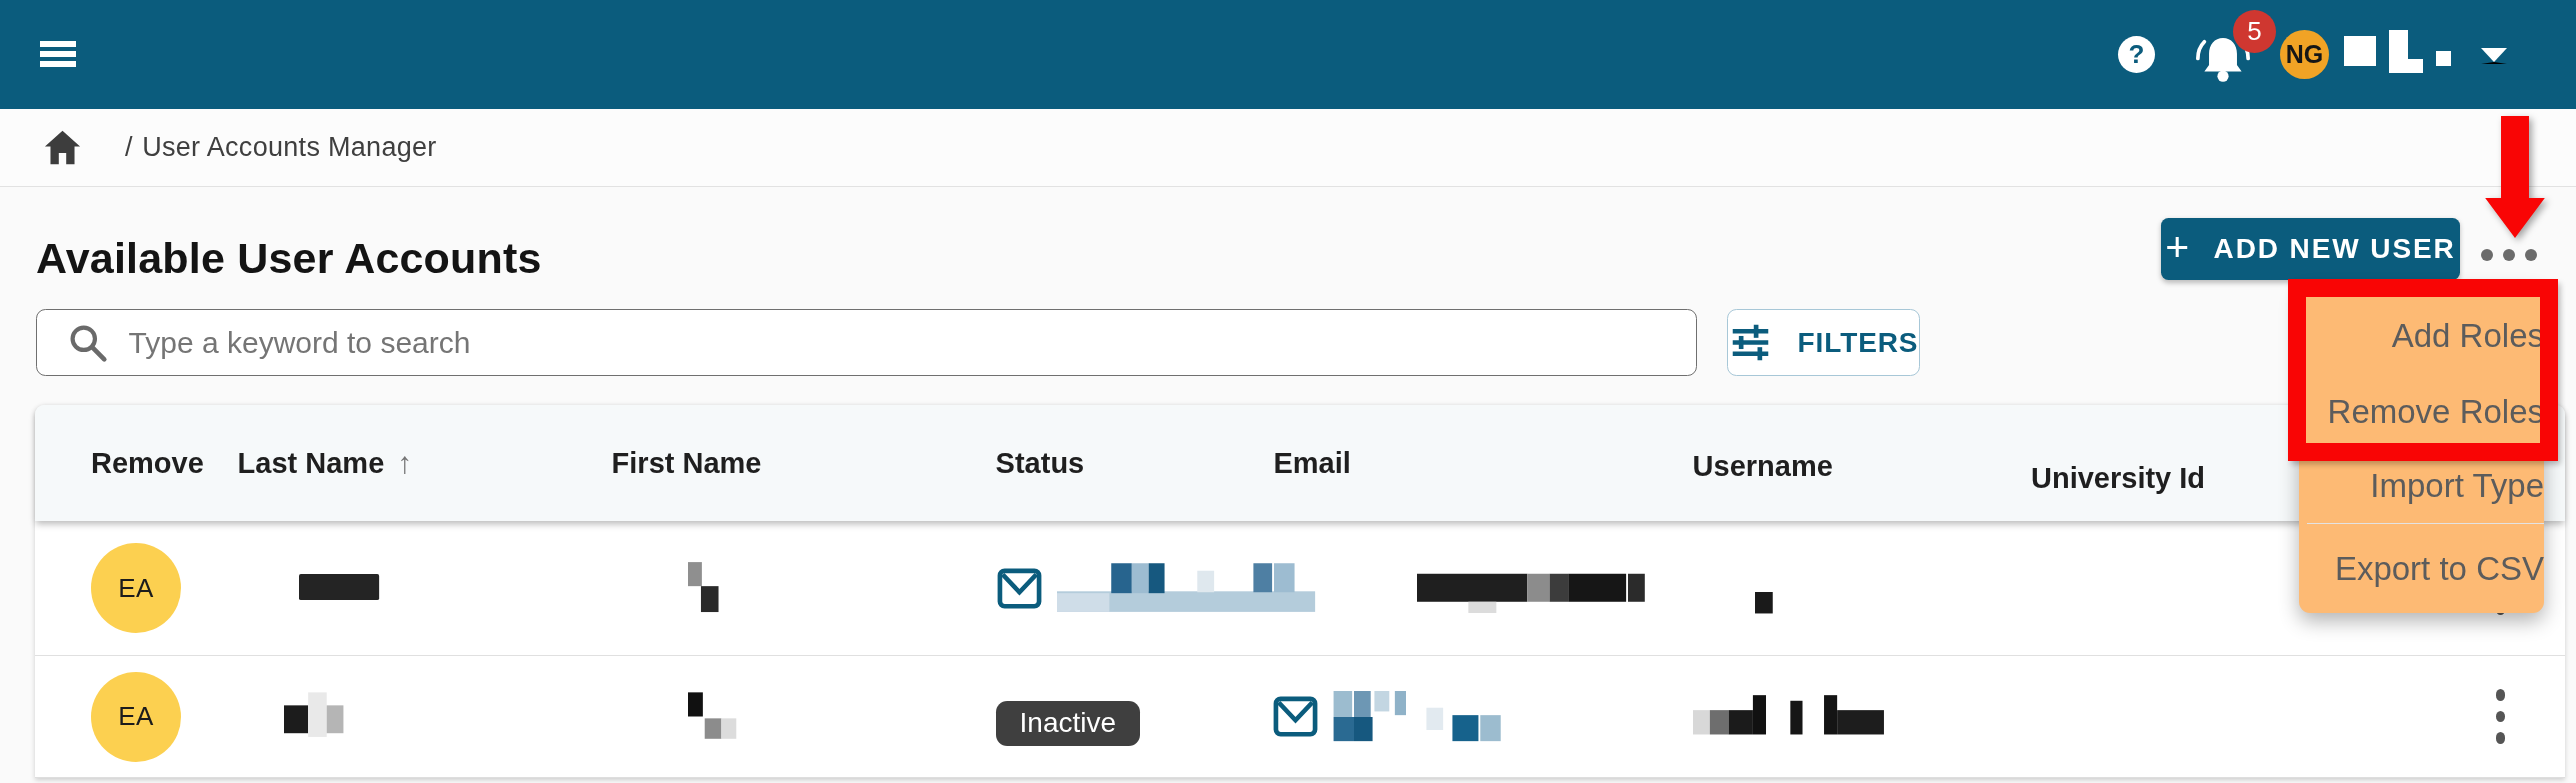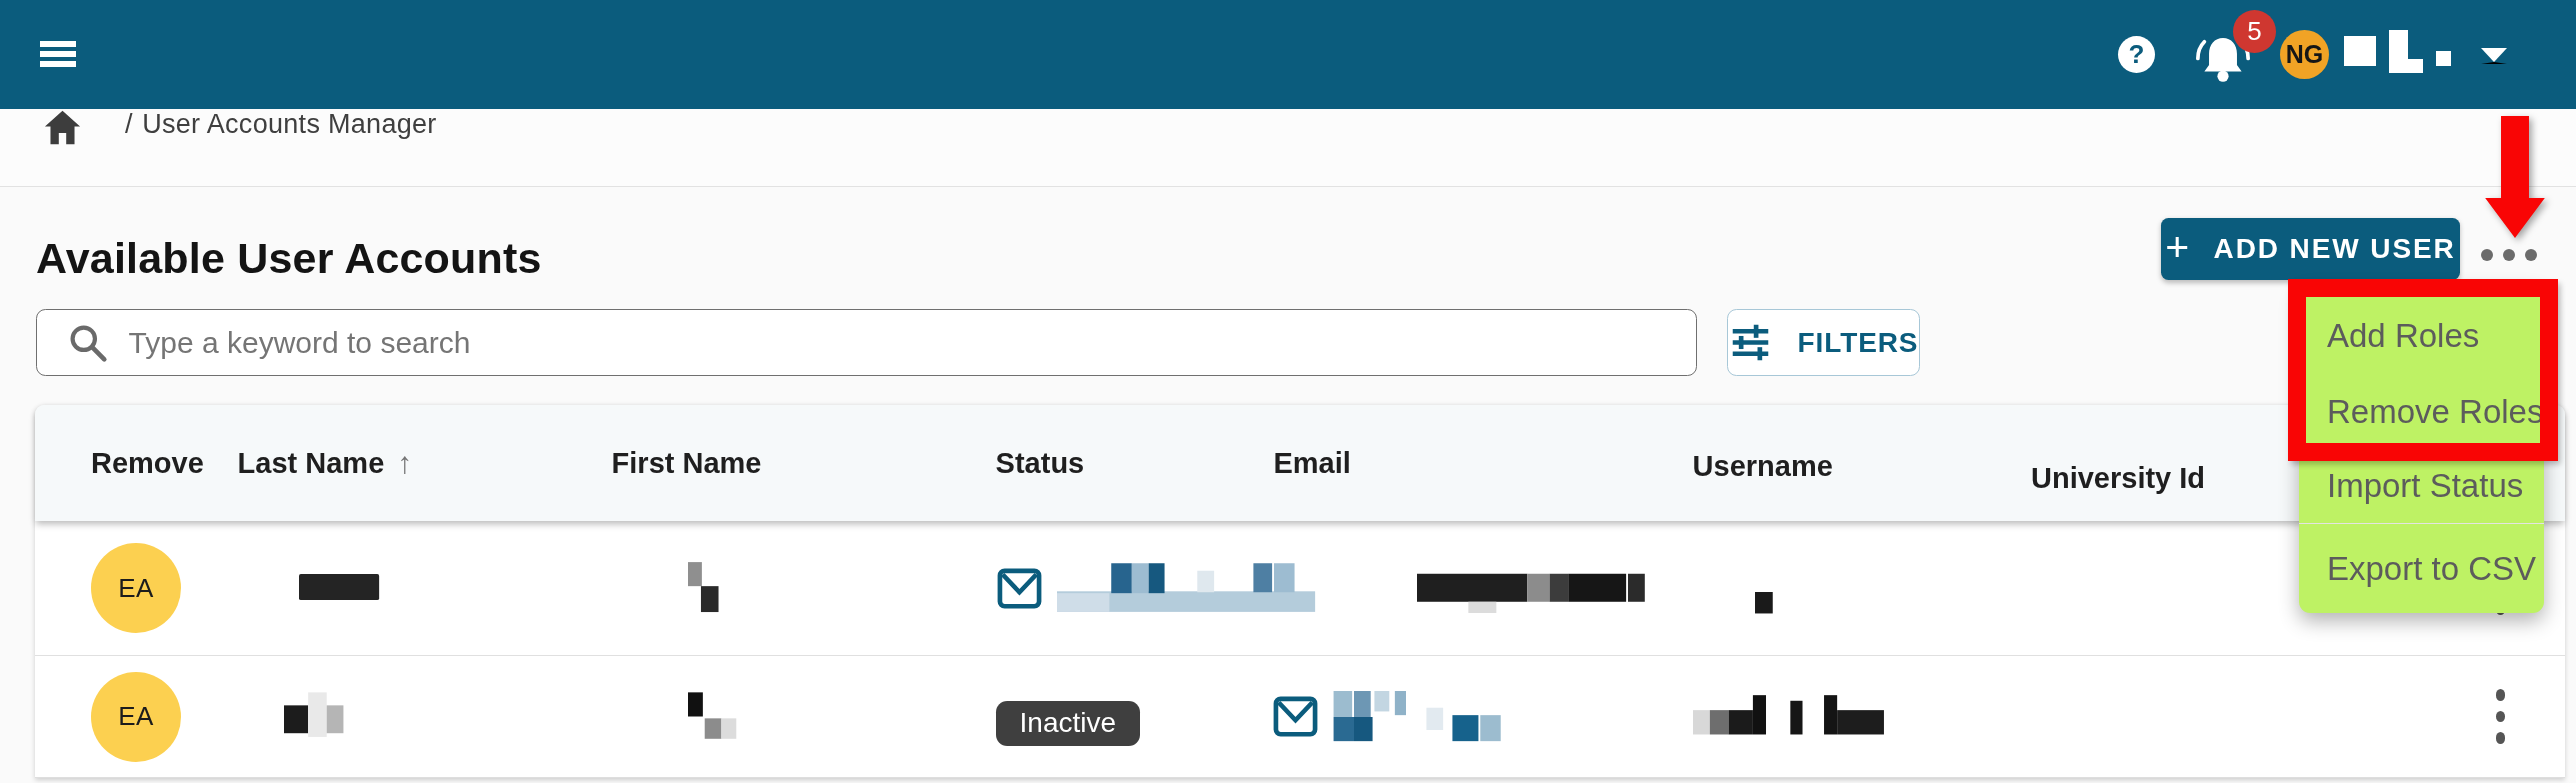--- a/index.html
+++ b/index.html
@@ -18,21 +18,21 @@
   .avatar-ng { width:49px; height:49px; border-radius:50%; background:#f1a325; color:#161616; font-weight:bold; font-size:25px; display:flex; align-items:center; justify-content:center; margin-right:15px; border:none; cursor:pointer; }
   .redacted-topbar { display:flex; align-items:flex-start; gap:13px; margin-right:30px; height:49px; }
   .rb1 { width:32px; height:30px; background:#fff; margin-top:5.6px; }
   .rb2 { position:relative; width:34px; height:43px; }
   .rb2 i { position:absolute; left:0; top:0; width:18.7px; height:43px; background:#fff; }
   .rb2 b { position:absolute; left:0; bottom:0; width:34px; height:14px; background:#fff; }
   .rb3 { width:15px; height:15px; background:#fff; margin-top:20.6px; }
   .caret-down { width:0; height:0; border-left:13px solid transparent; border-right:13px solid transparent; border-top:14px solid #ffffff; margin-top:3.7px; background:none; cursor:pointer; }
 
   
-  .breadcrumb-bar { position:absolute; left:0; top:109px; width:100%; height:78px; background:#fcfcfc; border-bottom:1.9px solid #e2e2e2; display:flex; align-items:flex-start; }
+  .breadcrumb-bar { position:absolute; left:0; top:109px; width:100%; height:78px; background:#fcfcfc; border-bottom:1.9px solid #e2e2e2; display:flex; align-items:center; }
   .home-icon { margin-left:43px; cursor:pointer; display:flex; }
   .breadcrumb-text { margin-left:43px; font-size:27px; color:#3f3f3f; letter-spacing:0.3px; }
   .breadcrumb-text .sep { margin-right:9.4px; }
 
   
   .page-title { position:absolute; left:36px; top:234px; font-size:43px; font-weight:bold; color:#141414; letter-spacing:0.2px; }
 
   .add-user-btn { position:absolute; left:2161px; top:218px; width:299px; height:62px; background:#0b5c7d; border:none; border-radius:7.5px; color:#fff; font-size:28px; font-weight:600; letter-spacing:1.9px; display:flex; align-items:center; justify-content:center; gap:22.4px; cursor:pointer; box-shadow:0 2.8px 5.6px rgba(0,0,0,0.25); z-index:3; font-family:"Liberation Sans", sans-serif; }
   .add-user-btn .plus { font-size:41px; font-weight:400; margin-top:-3.7px; }
 
@@ -65,21 +65,21 @@
   .row-avatar { width:90px; height:90px; border-radius:50%; background:#fcd050; color:#1c1c1c; font-size:26px; display:flex; align-items:center; justify-content:center; letter-spacing:0.5px; }
   .status-badge { display:inline-flex; align-items:center; justify-content:center; height:45px; padding:0 24px; border-radius:11.2px; color:#ffffff; font-size:28px; }
   .status-active { background:#1a6a60; }
   .status-inactive { background:#3f3f3f;margin-top:13px; }
   .kebab-btn { background:none; border:none; display:flex; flex-direction:column; gap:10.3px; cursor:pointer; padding:5.6px; }
   .kebab-btn i { width:9.4px; height:11.2px; border-radius:50%; background:#555; }
 
   .mosaic { display:block; }
 
   
-  .dropdown { position:absolute; left:2299px; top:286px; width:245px; height:327px; background:#bef264; border-radius:11.2px; box-shadow:0 7.5px 20.6px rgba(0,0,0,0.3); z-index:5; display:flex; flex-direction:column; }
+  .dropdown { position:absolute; left:2299px; top:286px; width:245px; height:327px; background:#fdba74; border-radius:11.2px; box-shadow:0 7.5px 20.6px rgba(0,0,0,0.3); z-index:5; display:flex; flex-direction:column;align-items:flex-end; }
   .dropdown .item { display:flex; align-items:center; padding-left:28px; font-size:33px; color:#5c5c5c; background:none; border:none; cursor:pointer; text-align:left; font-family:"Liberation Sans", sans-serif; }
   .dropdown .item:nth-child(1) { height:90px; padding-top:9.4px; }
   .dropdown .item:nth-child(2) { height:73px; }
   .dropdown .item:nth-child(3) { height:75px; border-top:0.9px solid #e3e3e3; }
   .dropdown .item:nth-child(4) { height:90px; border-top:0.9px solid #e3e3e3; }
 
   
   .hl-box { position:absolute; left:2288px; top:279px; width:270px; height:182px; border:18px solid #f90505; z-index:6; box-shadow:2.8px 3.7px 5.6px rgba(0,0,0,0.25); pointer-events:none; }
   .hl-arrow { position:absolute; left:2484px; top:116px; z-index:6; filter:drop-shadow(3.7px 3.7px 3.7px rgba(0,0,0,0.35)); pointer-events:none; }
 </style>
@@ -281,21 +281,21 @@
             <i></i>
             <i></i>
           </button>
       </div>
     </div>
   </section>
 
   <div class="dropdown">
     <button class="item">Add Roles</button>
     <button class="item">Remove Roles</button>
-    <button class="item">Import Status</button>
+    <button class="item">Import Type</button>
     <button class="item">Export to CSV</button>
   </div>
 
   <div class="hl-box"></div>
 
   <svg class="hl-arrow" width="62" height="123" viewBox="0 0 66 132">
     <polygon points="18,0 48,0 48,88 65,88 33,131 1,88 18,88" fill="#f90505"></polygon>
   </svg>
 
 </div>

